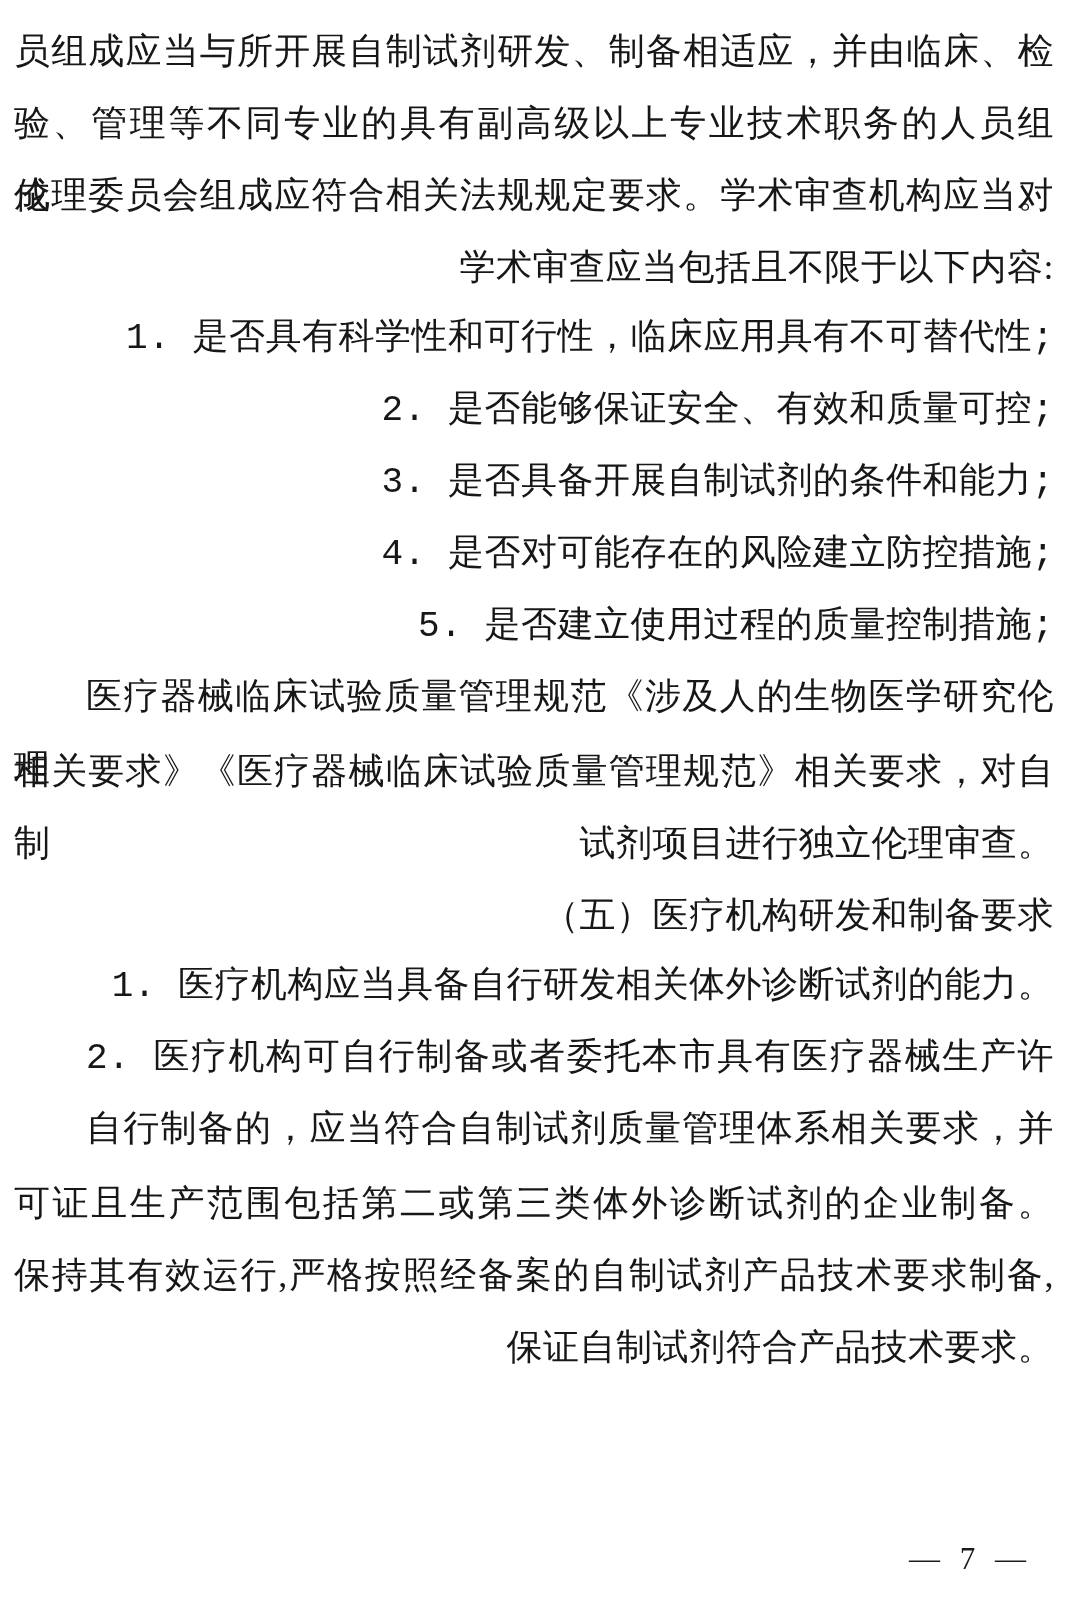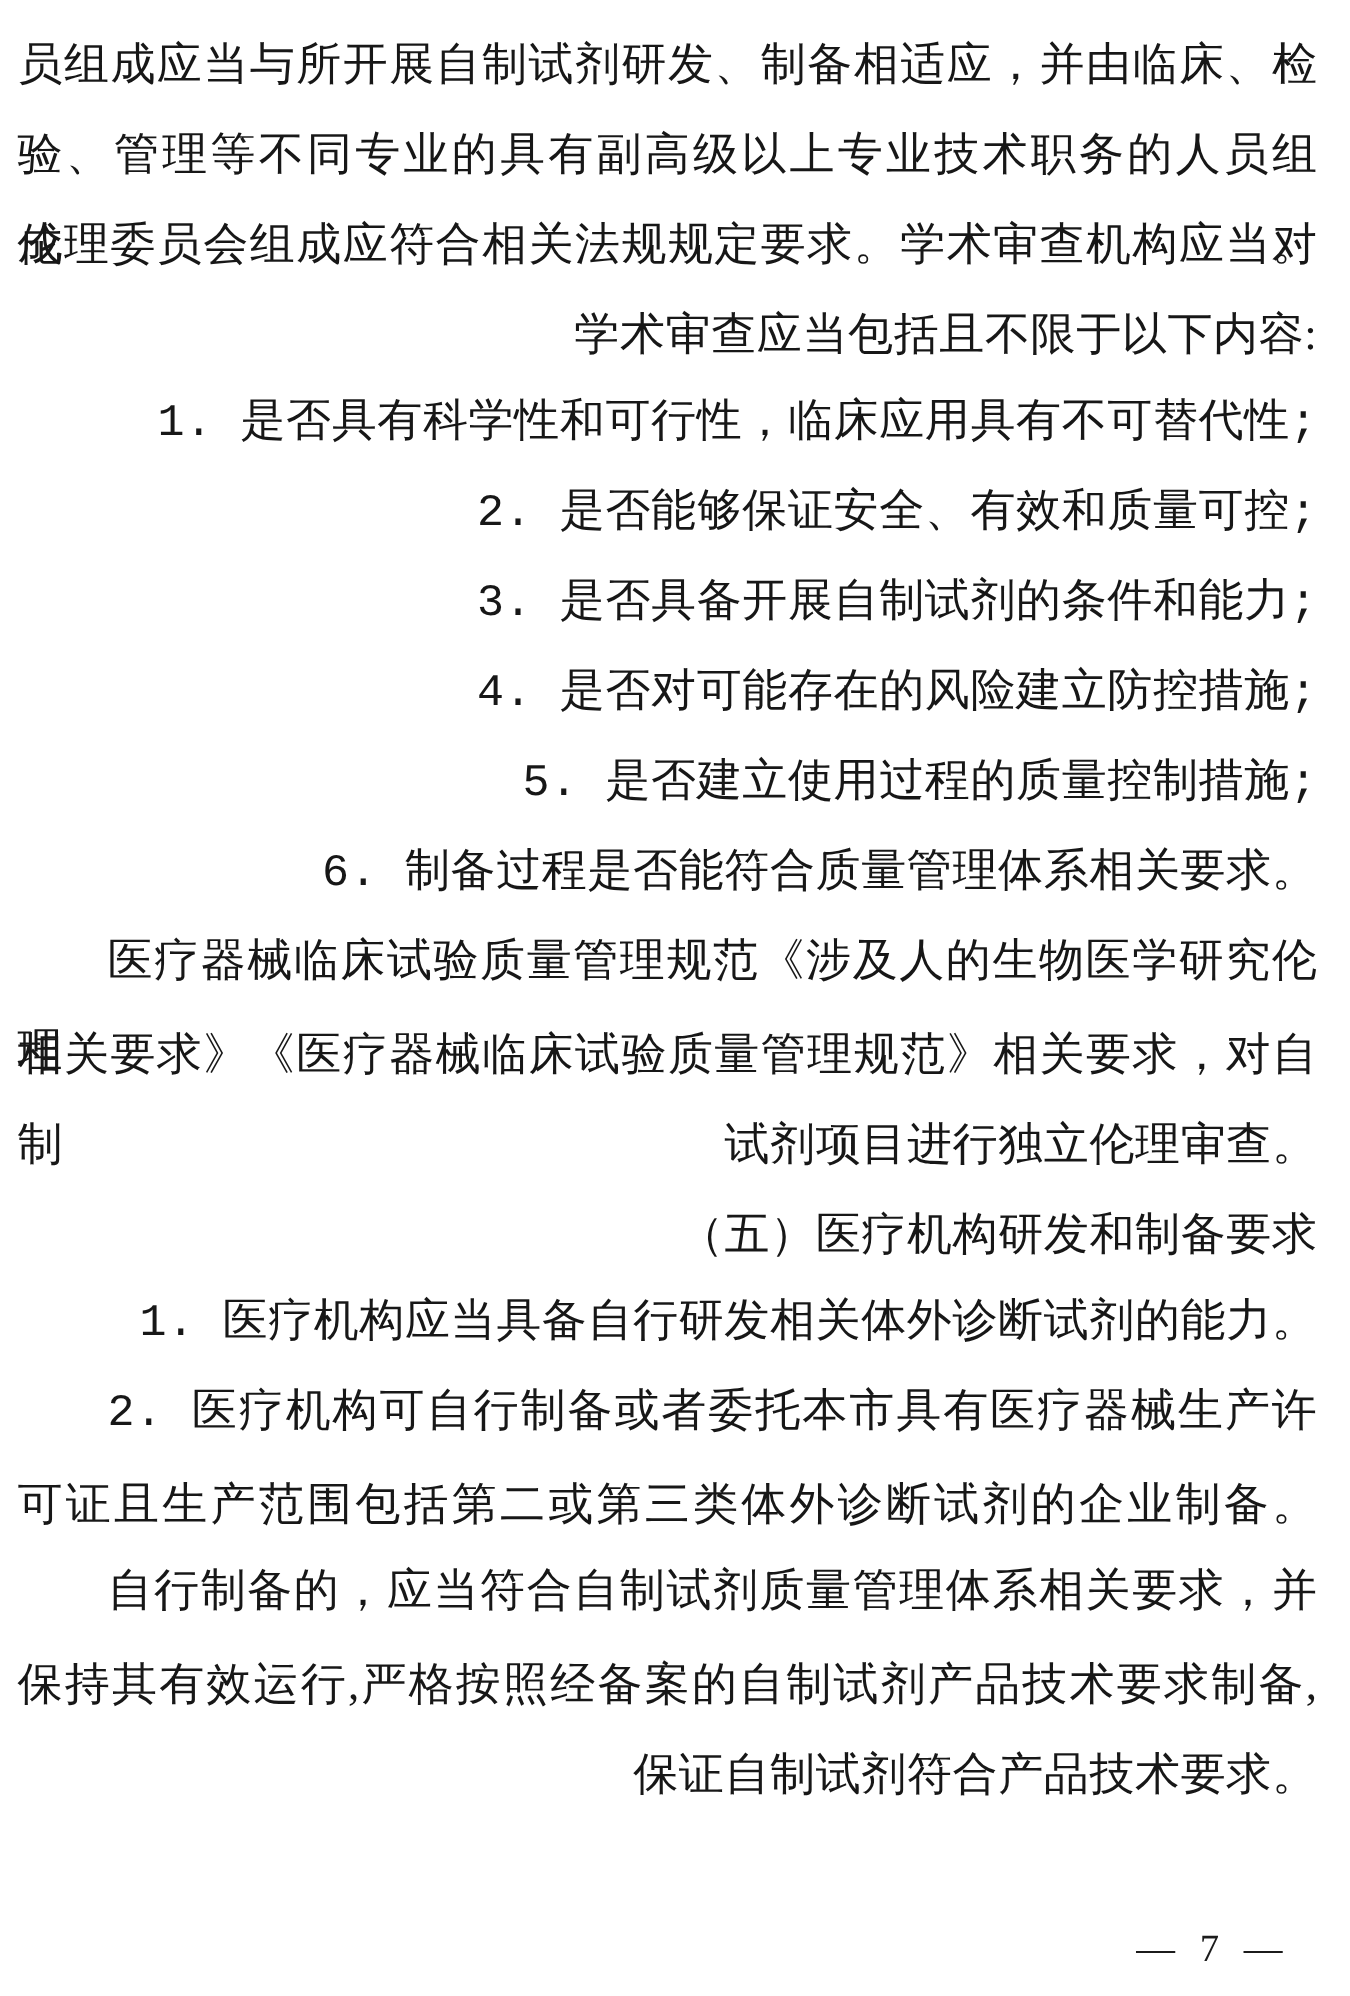--- a/index.html
+++ b/index.html
@@ -61,27 +61,26 @@
   <div class="doc">
     <div class="line fill">员组成应当与所开展自制试剂研发、制备相适应，并由临床、检</div>
     <div class="line fill">验、管理等不同专业的具有副高级以上专业技术职务的人员组成。</div>
     <div class="line fill">伦理委员会组成应符合相关法规规定要求。学术审查机构应当对</div>
     <div class="line">学术审查应当包括且不限于以下内容:</div>
     <div class="line indent">1. 是否具有科学性和可行性，临床应用具有不可替代性;</div>
     <div class="line indent">2. 是否能够保证安全、有效和质量可控;</div>
     <div class="line indent">3. 是否具备开展自制试剂的条件和能力;</div>
     <div class="line indent">4. 是否对可能存在的风险建立防控措施;</div>
     <div class="line indent">5. 是否建立使用过程的质量控制措施;</div>
-    <div class="line indent">6. 制备过程是否能符合质量管理体系相关要求。</div>
     <div class="line indent fill">医疗器械临床试验质量管理规范《涉及人的生物医学研究伦理</div>
     <div class="line fill">相关要求》《医疗器械临床试验质量管理规范》相关要求，对自制</div>
     <div class="line">试剂项目进行独立伦理审查。</div>
     <div class="line heading">（五）医疗机构研发和制备要求</div>
     <div class="line indent">1. 医疗机构应当具备自行研发相关体外诊断试剂的能力。</div>
     <div class="line indent fill">2. 医疗机构可自行制备或者委托本市具有医疗器械生产许</div>
+    <div class="line indent fill">自行制备的，应当符合自制试剂质量管理体系相关要求，并</div>
     <div class="line fill">可证且生产范围包括第二或第三类体外诊断试剂的企业制备。</div>
-    <div class="line indent fill">自行制备的，应当符合自制试剂质量管理体系相关要求，并</div>
     <div class="line fill">保持其有效运行,严格按照经备案的自制试剂产品技术要求制备,</div>
     <div class="line">保证自制试剂符合产品技术要求。</div>
   </div>
 
   <div class="pagenum">— 7 —</div>
 </div>
 
 </body></html>

